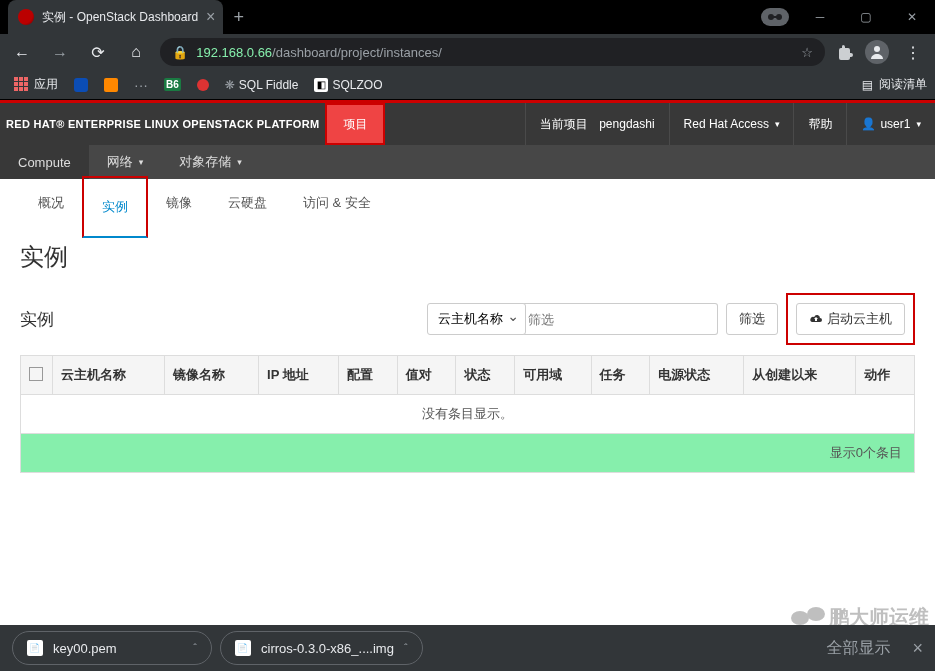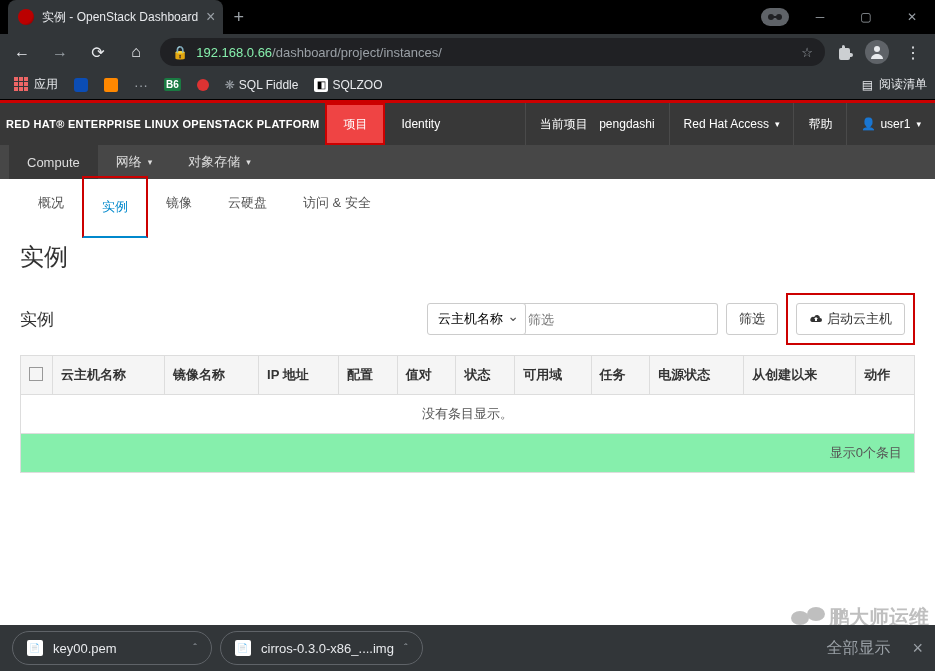--- a/index.html
+++ b/index.html
@@ -46,21 +46,21 @@
 .brand { padding: 0 6px; font-weight: bold; letter-spacing: 0.3px; font-size: 11px; }
 .os-nav-item { height: 42px; display: flex; align-items: center; padding: 0 16px; cursor: pointer; }
 .os-nav-item.active { background: #ef4444; }
 .redbox { border: 2px solid #c00; }
 .os-spacer { flex: 1; }
 .os-right { display: flex; align-items: center; height: 42px; }
 .os-right-item { padding: 0 14px; height: 42px; display: flex; align-items: center; gap: 4px; border-left: 1px solid #4a4a4a; white-space: nowrap; }
 .caret { font-size: 9px; margin-left: 2px; }
 
 
-.subnav { height: 34px; background: #474747; display: flex; align-items: center; color: #ddd; font-size: 13px; padding-left: 9px; }
+.subnav { height: 34px; background: #474747; display: flex; align-items: center; color: #ddd; font-size: 13px; }
 .subnav-item { padding: 0 18px; height: 34px; display: flex; align-items: center; gap: 4px; cursor: pointer; }
 .subnav-item.active { background: #383838; }
 
 
 .tabsrow { height: 48px; background: #fff; display: flex; align-items: center; padding: 0 20px; gap: 0; font-size: 13px; color: #555; border-bottom: 1px solid transparent; }
 .tab-item { padding: 0 18px; height: 48px; display: flex; align-items: center; cursor: pointer; }
 .tab-item.active { color: #0088cc; border-bottom: 2px solid #0088cc; }
 .tabbox { border: 2px solid #c00; height: 62px; margin-top: -4px; margin-bottom: -12px; }
 
 
@@ -192,23 +192,20 @@
     <span>阅读清单</span>
   </div>
 </div>
 
 <div class="redline"></div>
 
 <div class="os-header">
   <div class="brand"><span>RED HAT® ENTERPRISE LINUX OPENSTACK PLATFORM</span></div>
   <div class="os-nav-item active redbox">
       <span>项目</span>
-    </div>
-  <div class="os-nav-item">
-      <span>Identity</span>
     </div>
   <div class="os-spacer"></div>
   <div class="os-right">
     <div class="os-right-item">
       <span>当前项目</span>&nbsp;
       <span>pengdashi</span>
     </div>
     <div class="os-right-item">
       <span>Red Hat Access</span>
         <span class="caret">▾</span>

